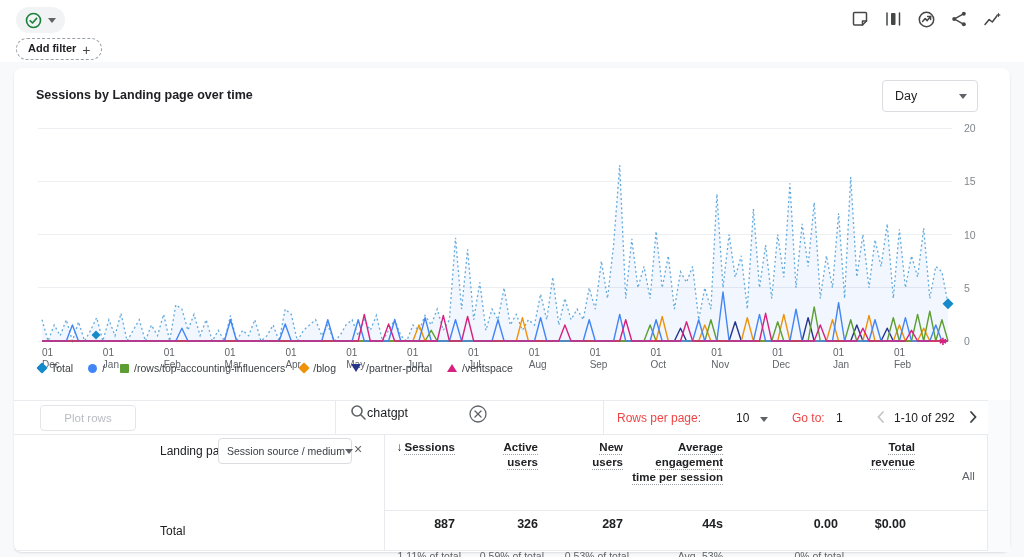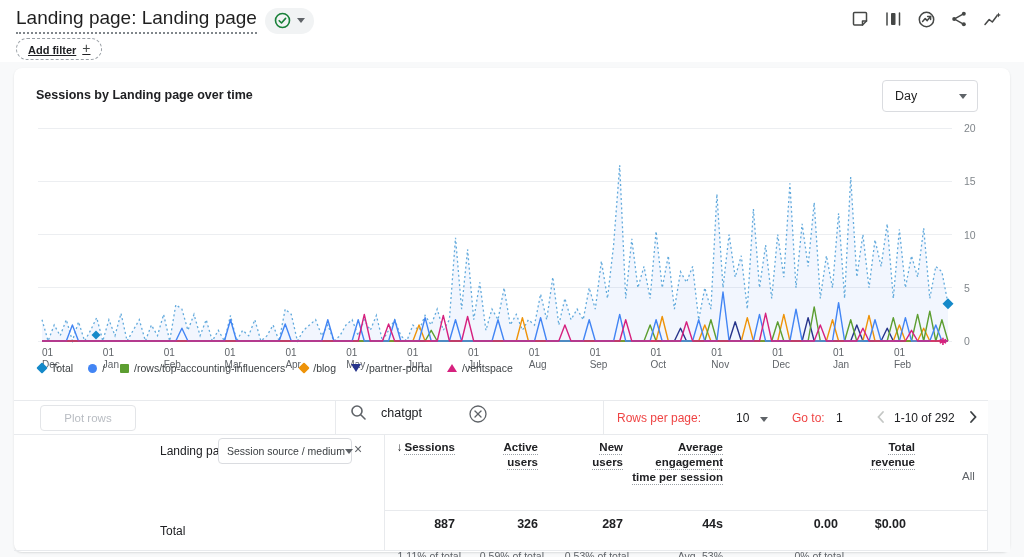--- a/index.html
+++ b/index.html
@@ -12,23 +12,23 @@
   .topbar { position:absolute; left:0; top:0; width:1024px; height:62px; background:#fff; }
   .title-row { position:absolute; left:16px; top:7px; display:flex; align-items:center; gap:8px; }
   .report-title {
     font-size:19px; color:#1f1f1f; border-bottom:2px dotted #80868b; padding-bottom:3px;
   }
   .status-pill {
     display:flex; align-items:center; gap:6px; background:#f1f3f4; border-radius:14px;
     padding:4px 9px; height:26px; cursor:pointer;
   }
   .add-filter {
-    position:absolute; left:16px; top:38px; display:flex; align-items:flex-end; gap:6px;
+    position:absolute; left:16px; top:38px; display:flex; align-items:flex-start; gap:6px;
     border:1px dashed #9aa0a6; border-radius:13px; padding:3px 11px; height:22px;
-    font-size:11px; font-weight:700; color:#202124; background:#fff; cursor:pointer;text-decoration:underline;
+    font-size:11px; font-weight:700; color:#202124; background:#fff; cursor:pointer;
   }
   .add-filter .plus { font-size:14px; font-weight:400; color:#444746; }
   .top-icons { position:absolute; right:22px; top:9px; display:flex; gap:13px; }
   .top-icons .ic { width:20px; height:20px; cursor:pointer; display:flex; align-items:center; justify-content:center; }
   .ic svg { stroke:#454746; fill:none; stroke-width:1.5; stroke-linecap:round; stroke-linejoin:round; }
 
   
   .card {
     position:absolute; left:14px; top:68px; width:996px; height:484px;
     background:#fff; border-radius:8px; box-shadow:0 1px 2px rgba(60,64,67,.15);
@@ -59,21 +59,21 @@
   .mk-tri-up { width:0; height:0; border-left:5px solid transparent; border-right:5px solid transparent; border-bottom:8px solid #d6217e; }
 
   
   .hline { position:absolute; left:0; width:996px; height:1px; background:#e8eaed; }
   .vline { position:absolute; width:1px; background:#e8eaed; }
   .plot-rows-btn {
     position:absolute; left:26px; top:337px; width:96px; height:26px;
     border:1px solid #e3e5e8; border-radius:4px; background:#fff;
     font-size:11.5px; color:#b8bcc2; display:flex; align-items:center; justify-content:center;
   }
-  .search-area { position:absolute; left:336px; top:336px; display:flex; align-items:center; gap:14px; }
+  .search-area { position:absolute; left:336px; top:336px; display:flex; align-items:center; }
   .search-text { font-size:12.5px; color:#202124; }
   .clear-btn { position:absolute; left:454px; top:336px; width:20px; height:20px; cursor:pointer; }
   .pg { position:absolute; top:343px; font-size:12px; color:#ef4444; }
   .pg.dark { color:#202124; }
   .chev { position:absolute; top:341px; width:14px; height:16px; cursor:pointer; }
   .chev svg { stroke-width:1.8; fill:none; stroke-linecap:round; }
 
   
   .dim-header { position:absolute; left:146px; top:376px; font-size:12px; color:#202124; }
   .dim-pill {
@@ -91,21 +91,20 @@
   .overflow-strip { position:absolute; left:974px; top:332px; width:22px; height:152px; background:#fafbfc; }
   .total-label { position:absolute; left:146px; top:456px; font-size:12px; color:#202124; }
   .tval { position:absolute; top:449px; text-align:right; font-size:12.5px; font-weight:700; color:#202124; }
   .tsub { position:absolute; top:482px; text-align:right; font-size:10.5px; color:#5f6368; }
 </style>
 </head>
 <body>
 
 <div class="topbar">
   <div class="title-row">
-    <span class="report-title">Landing page: Landing page</span>
     <span class="status-pill">
       <svg width="17" height="17" viewBox="0 0 17 17">
         <circle cx="8.5" cy="8.5" r="7" fill="none" stroke="#188038" stroke-width="1.6"></circle>
         <polyline points="5.2,8.7 7.5,11 11.6,6.4" fill="none" stroke="#188038" stroke-width="1.6" stroke-linecap="round" stroke-linejoin="round"></polyline>
       </svg>
       <span class="caret"></span>
     </span>
   </div>
   <div class="add-filter">
     <span>Add filter</span>

